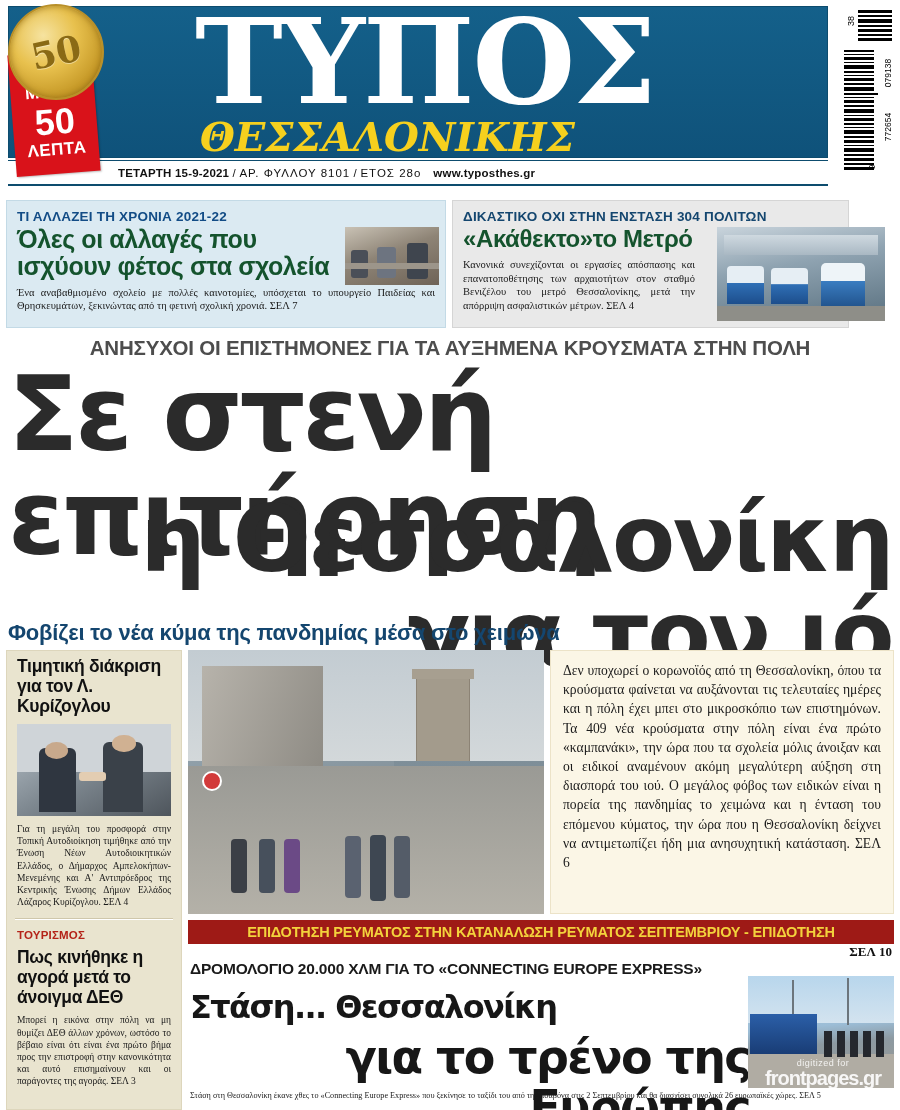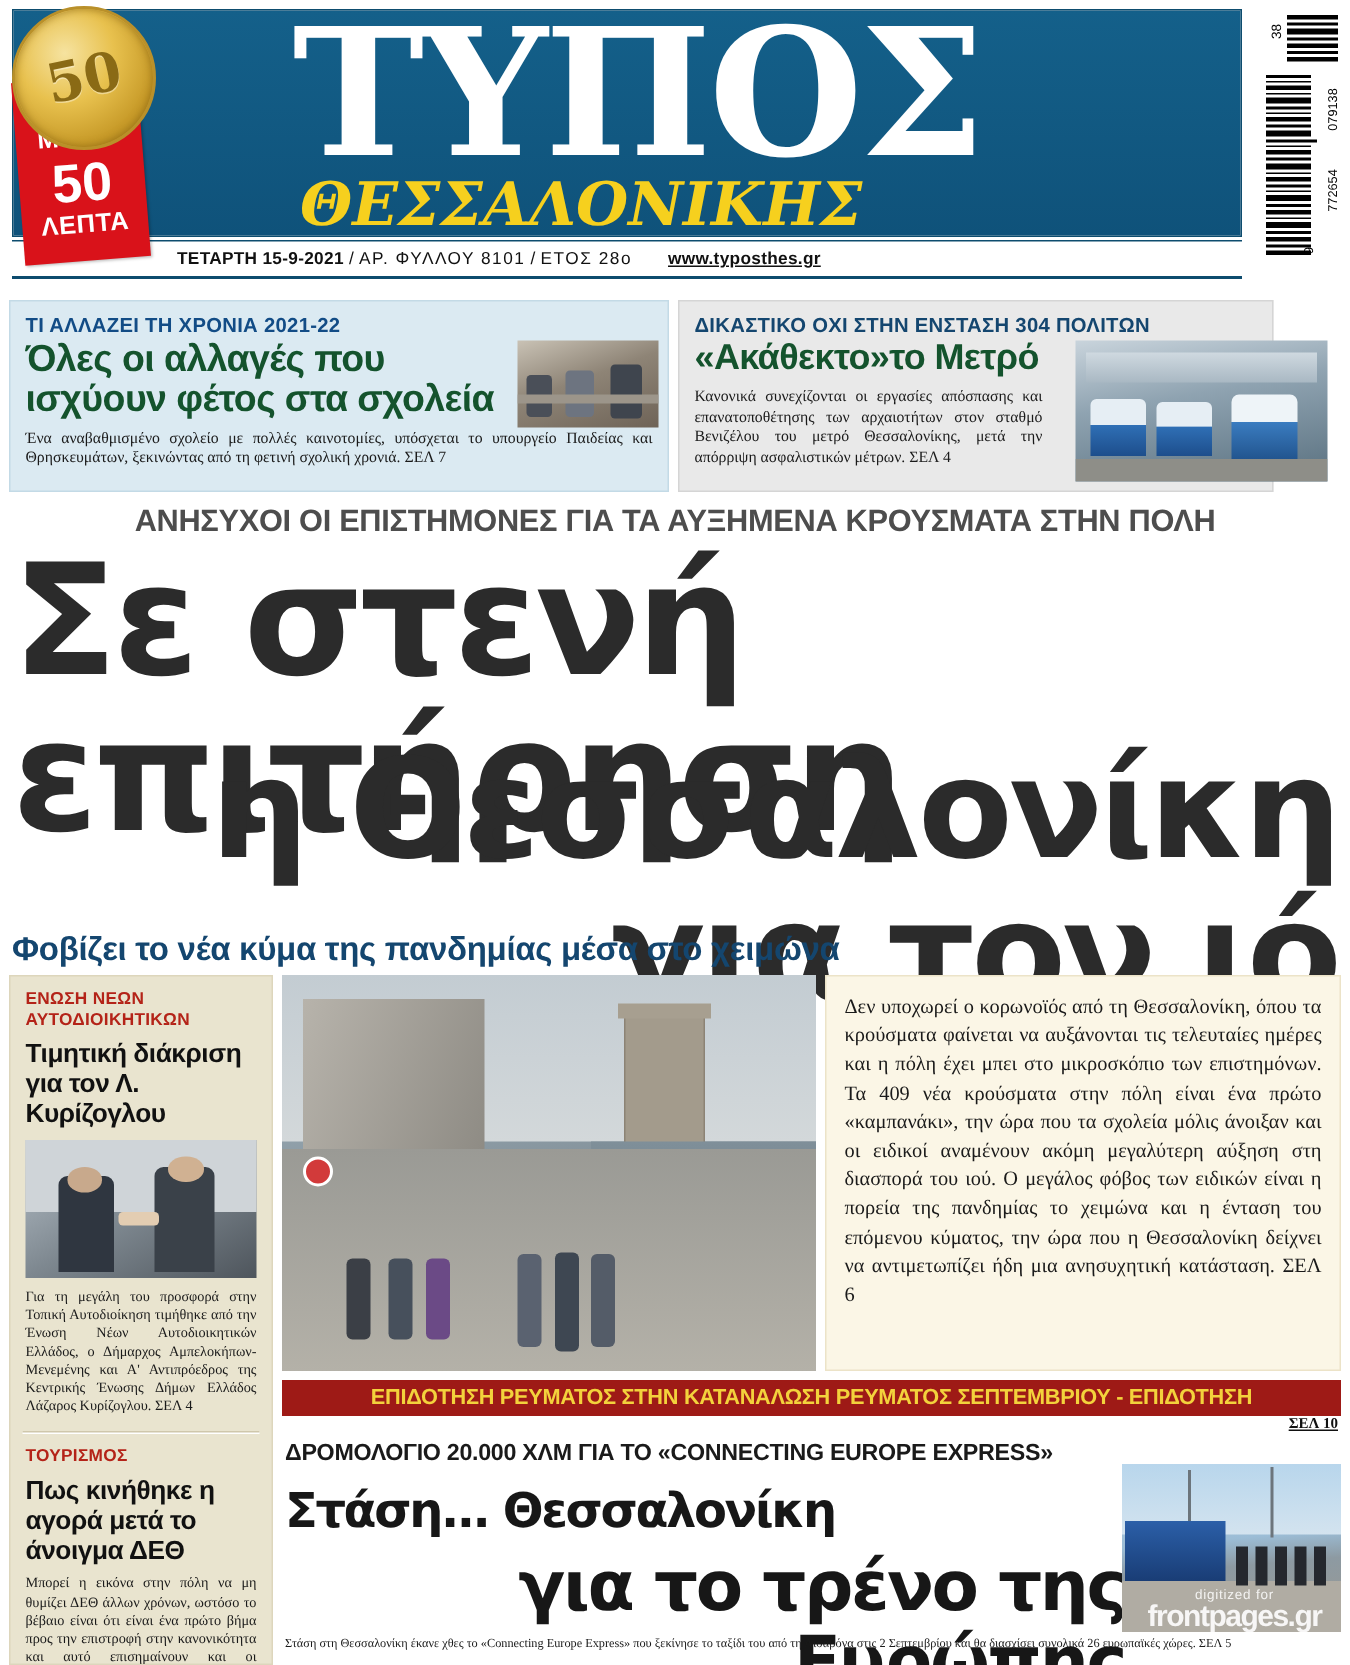--- a/index.html
+++ b/index.html
@@ -39,21 +39,21 @@
   .price-flag .pf2{font-size:36px;font-weight:700;line-height:36px;margin-top:2px;}
   .price-flag .pf3{font-size:17px;font-weight:700;letter-spacing:.5px;}
   .dateline{
     position:absolute;left:8px;top:160px;width:820px;height:26px;
     border-top:1px solid #0d4c6e;border-bottom:2px solid #0d4c6e;background:#fff;
     font-size:11.5px;color:#111;line-height:24px;padding-left:110px;box-sizing:border-box;
     font-weight:700;letter-spacing:.2px;
   }
   .dateline .dl-sep{font-weight:400;}
   .dateline .dl-issue{font-weight:400;letter-spacing:1px;}
-  .dateline .dl-url{font-weight:700;margin-left:24px;text-decoration:underline;}
+  .dateline .dl-url{font-weight:700;margin-left:12px;}
 
   
   .barcode-wrap{position:absolute;left:840px;top:6px;width:54px;height:165px;}
   .bc-small{position:absolute;left:18px;top:4px;width:34px;height:32px;}
   .bc-small .lab{position:absolute;left:-12px;top:6px;font-size:9px;transform:rotate(-90deg);}
   .bc-main{position:absolute;left:4px;top:44px;width:50px;height:120px;}
   .bc-main .lab{position:absolute;font-size:8.5px;transform:rotate(-90deg);white-space:nowrap;}
 
   
   .teaser-left{position:absolute;left:6px;top:200px;width:440px;height:128px;background:#dbeaf2;border:1px solid #c3dae6;box-sizing:border-box;}
@@ -112,21 +112,21 @@
 
   .col-right{position:absolute;left:550px;top:650px;width:344px;height:264px;background:#fbf6e6;border:1px solid #ece3c8;box-sizing:border-box;}
   .cr-body{font-family:"Liberation Serif", serif;font-size:13.6px;line-height:19.2px;color:#1a1a1a;margin:10px 12px 0 12px;text-align:justify;}
 
   
   .red-strip{
     position:absolute;left:188px;top:920px;width:706px;height:24px;background:#9e1a16;
     color:#f3d23c;font-size:14.5px;font-weight:700;letter-spacing:-.2px;text-align:center;line-height:24px;
   }
   .red-sel{position:absolute;left:188px;top:944px;width:706px;height:14px;text-align:right;
-    font-family:"Liberation Serif",serif;font-size:10px;font-weight:700;color:#111;padding-right:2px;box-sizing:border-box;text-decoration:underline;}
+    font-family:"Liberation Serif",serif;font-size:13px;font-weight:700;color:#111;padding-right:2px;box-sizing:border-box;}
 
   
   .bot-kicker{position:absolute;left:190px;top:960px;width:580px;font-size:15.5px;font-weight:700;color:#1a1a1a;letter-spacing:-.2px;}
   .bot-h1{position:absolute;left:190px;top:982px;width:560px;
     font-family:"DejaVu Sans",sans-serif;font-weight:700;font-size:32px;line-height:50px;color:#171717;letter-spacing:-1.6px;}
   .bot-h2{position:absolute;left:190px;top:1032px;width:560px;
     font-family:"DejaVu Sans",sans-serif;font-weight:700;font-size:46px;line-height:50px;color:#171717;letter-spacing:-1.6px;text-align:right;}
   .bot-photo{position:absolute;left:748px;top:976px;width:146px;height:112px;overflow:hidden;
     background:linear-gradient(175deg,#b9d3e6 0%,#9cbdd6 45%,#8d9aa2 60%,#9b9890 100%);}
   .bp-train{position:absolute;left:2px;top:34%;width:46%;height:44%;background:linear-gradient(180deg,#2b5fa8,#15356a);}
@@ -243,21 +243,20 @@
     </div>
   </div>
 
   <div class="main-kicker">ΑΝΗΣΥΧΟΙ ΟΙ ΕΠΙΣΤΗΜΟΝΕΣ ΓΙΑ ΤΑ ΑΥΞΗΜΕΝΑ ΚΡΟΥΣΜΑΤΑ ΣΤΗΝ ΠΟΛΗ</div>
   <div class="main-h1">Σε στενή επιτήρηση</div>
   <div class="main-h2">η Θεσσαλονίκη για τον ιό</div>
   <div class="main-sub">Φοβίζει το νέα κύμα της πανδημίας μέσα στο χειμώνα</div>
 
   <div class="col-left">
     <div>
-      <div class="cl-kicker">ΕΝΩΣΗ ΝΕΩΝ ΑΥΤΟΔΙΟΙΚΗΤΙΚΩΝ</div>
       <div class="cl-head">Τιμητική διάκριση για τον Λ. Κυρίζογλου</div>
       <div class="cl-photo">
         <div style="position:relative;width:100%;height:100%;">
           <div style="position:absolute;left:0;top:0;width:100%;height:52%;background:#cfd4d8;"></div>
           <div style="position:absolute;left:14%;top:26%;width:24%;height:70%;background:#2f3640;border-radius:6px 6px 0 0;"></div>
           <div style="position:absolute;left:18%;top:20%;width:15%;height:18%;background:#c8a98c;border-radius:50%;"></div>
           <div style="position:absolute;left:56%;top:20%;width:26%;height:76%;background:#3a4149;border-radius:6px 6px 0 0;"></div>
           <div style="position:absolute;left:62%;top:12%;width:15%;height:18%;background:#d0b192;border-radius:50%;"></div>
           <div style="position:absolute;left:40%;top:52%;width:18%;height:10%;background:#e3cdb2;border-radius:3px;"></div>
         </div>

